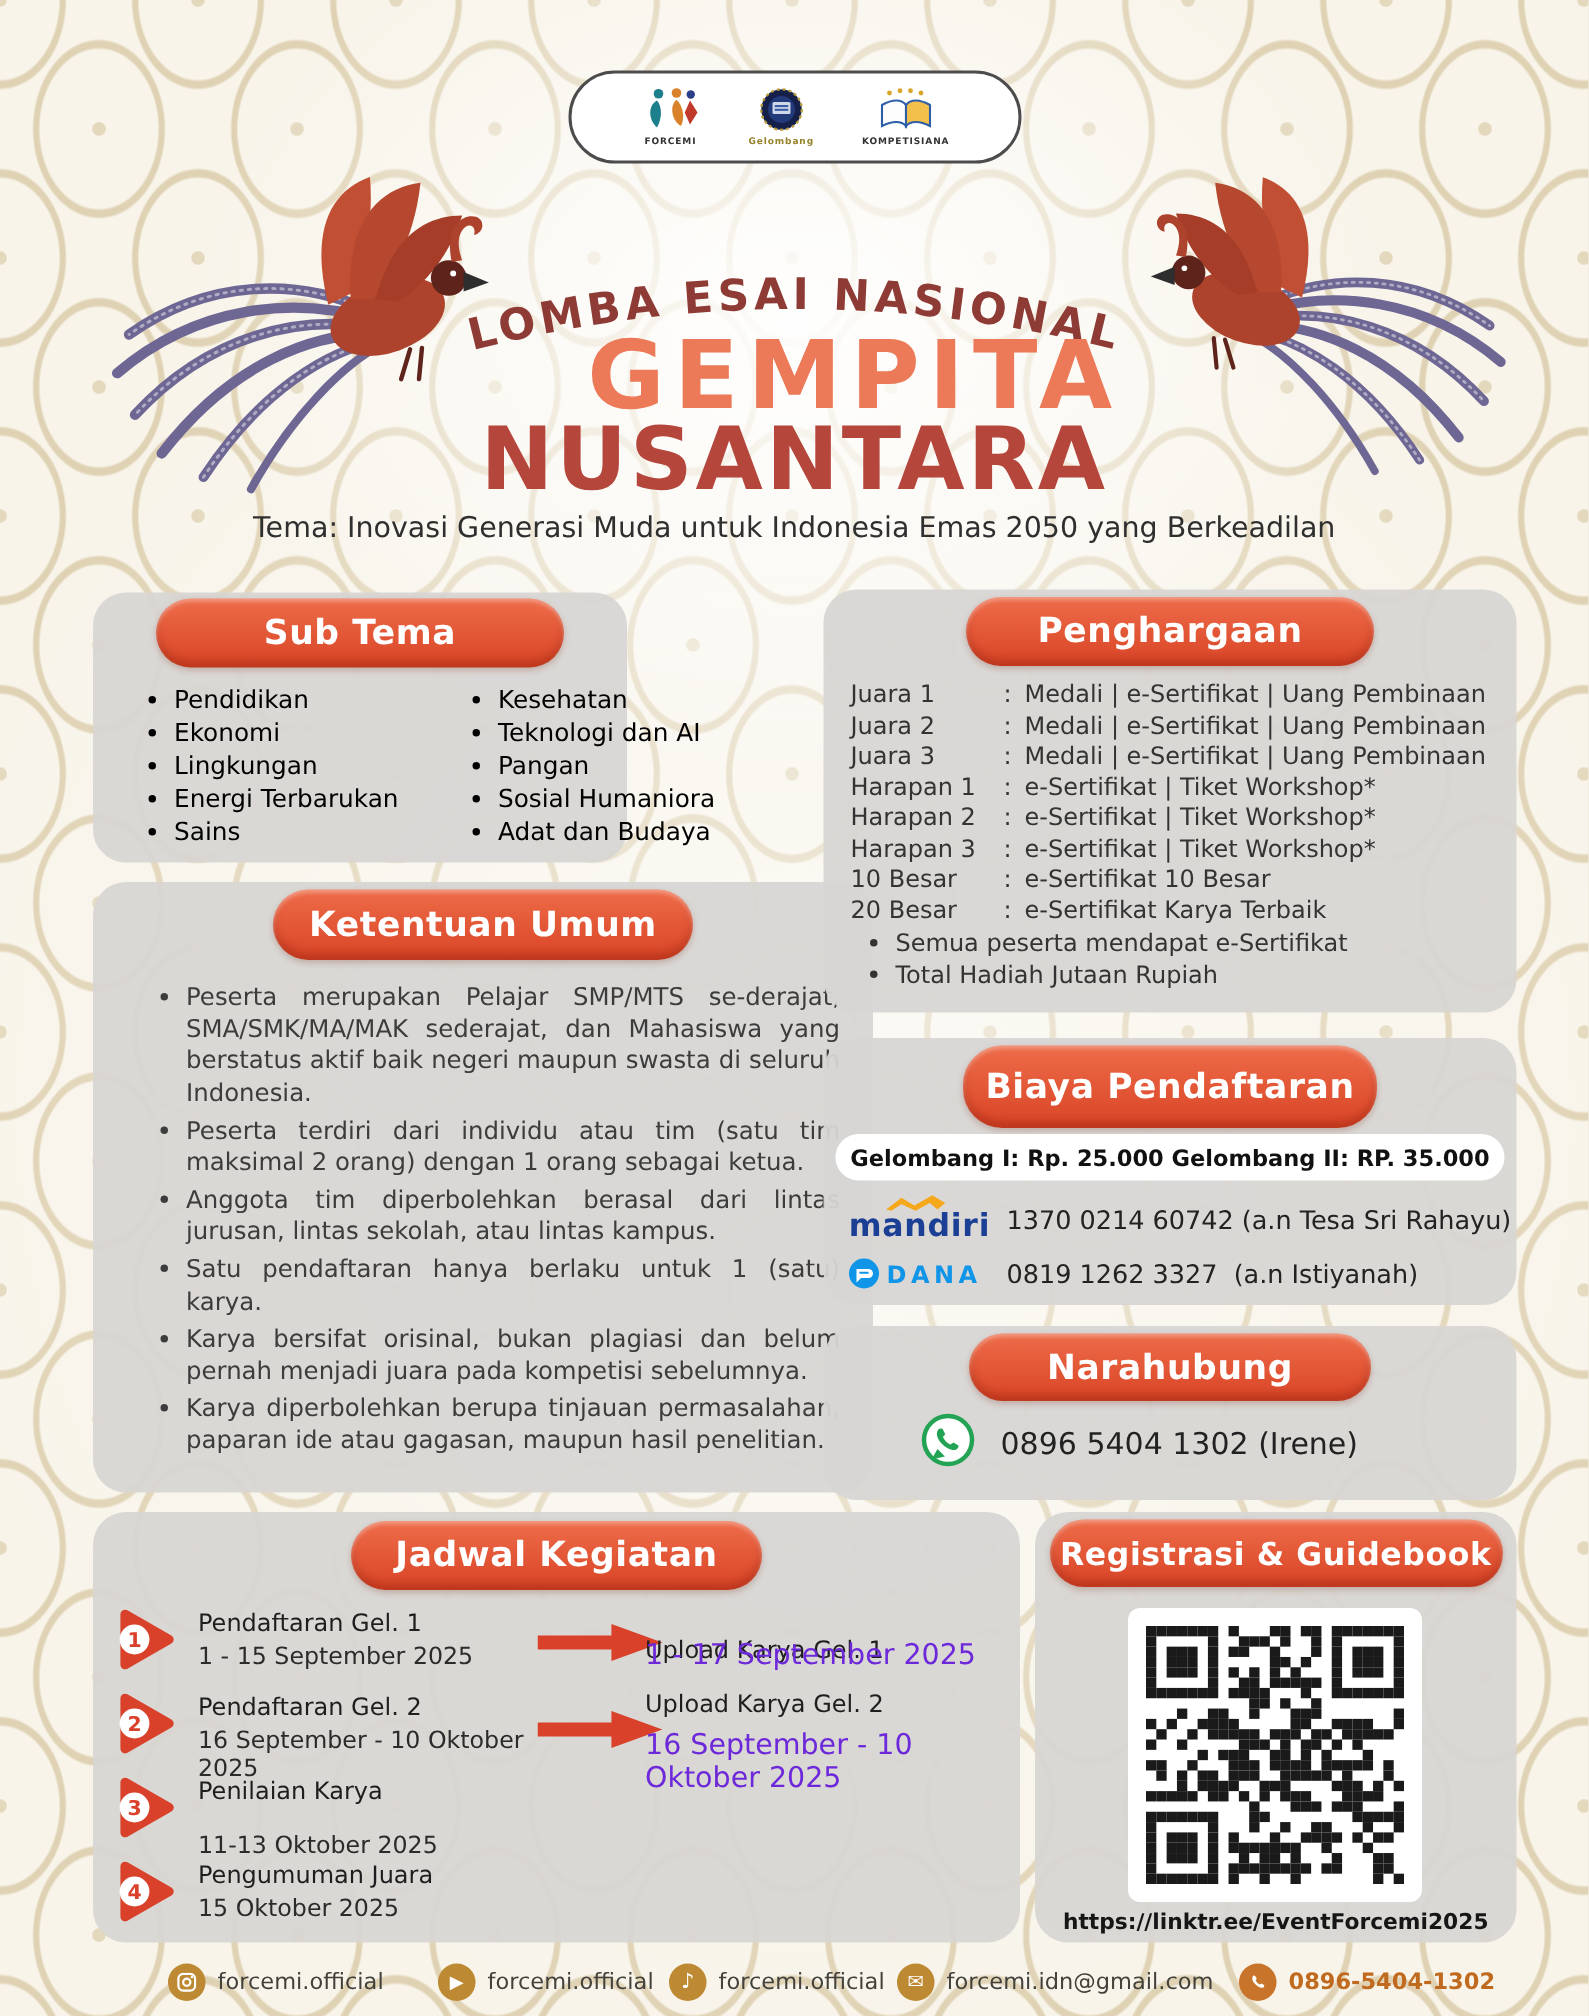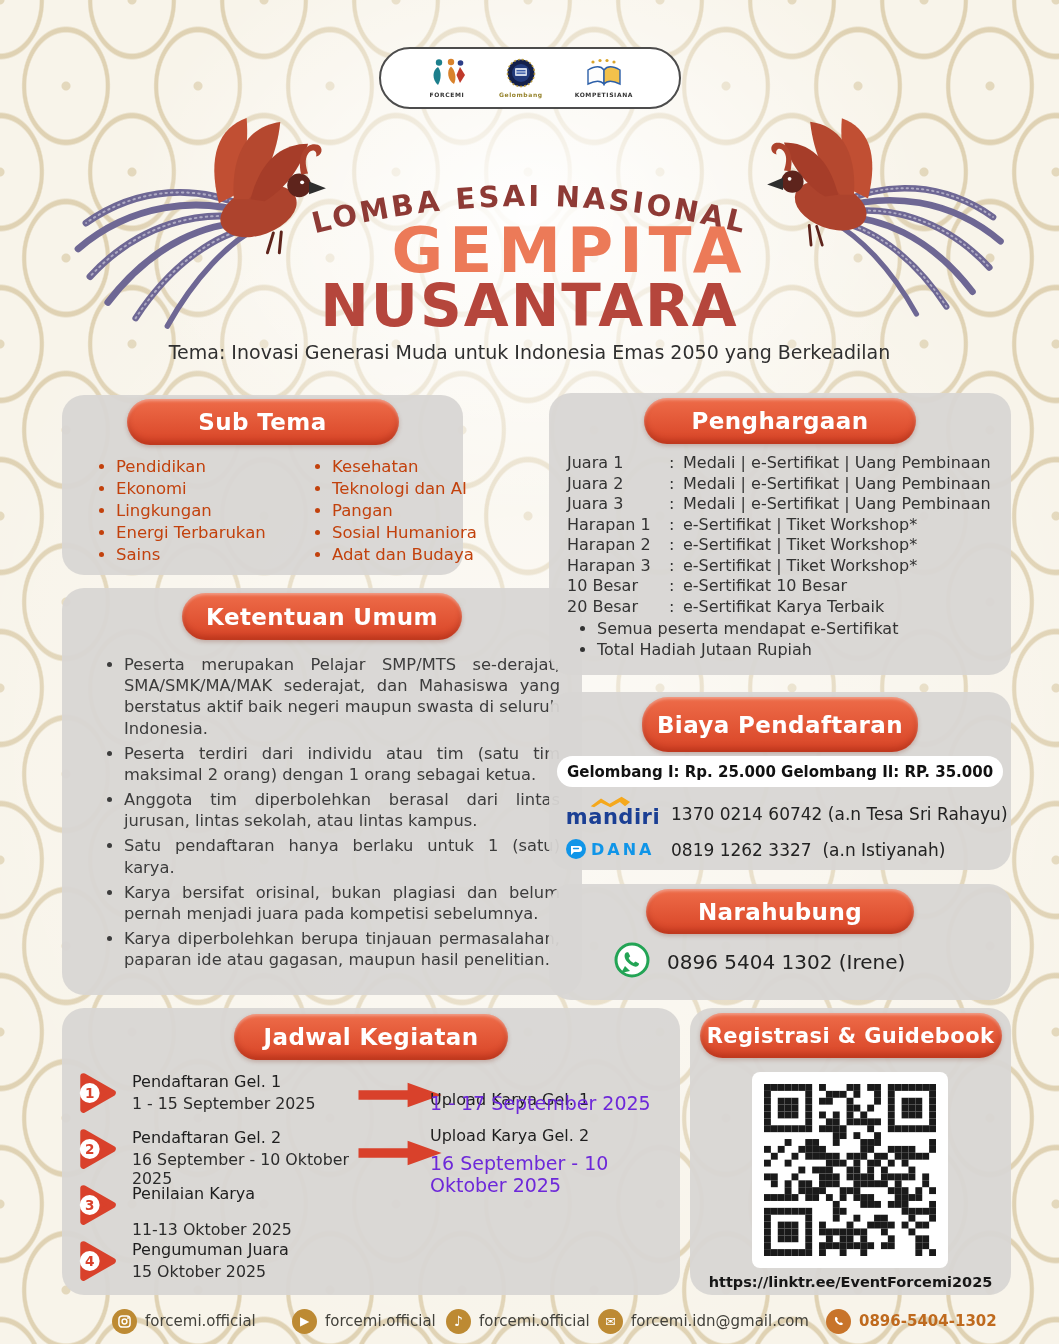--- a/index.html
+++ b/index.html
@@ -36,21 +36,21 @@
   
   .card{position:absolute;background:rgba(216,214,211,.94);border-radius:22px;}
   
   .kicker-svg{position:absolute;left:50%;transform:translateX(-50%);top:176px;}
   .big-title{position:absolute;width:100%;text-align:center;font-weight:bold;line-height:1;}
   .gempita{top:219px;font-size:63px;letter-spacing:6px;color:#ec7a58;margin-left:40px;}
   .nusantara{top:277px;font-size:58px;letter-spacing:2px;color:#b5463c;}
   .theme-line{position:absolute;top:341px;width:100%;text-align:center;font-size:19px;color:#2f2f2f;}
   
   .bullet-list{margin:0;padding-left:20px;}
-  .bullet-list li{font-size:16.5px;margin-bottom:3px;color:#c2410c;}
+  .bullet-list li{font-size:16.5px;margin-bottom:3px;color:#000000;}
   .ketentuan-list{position:absolute;top:66px;left:44px;right:22px;margin:0;padding-left:18px;}
   .ketentuan-list li{font-size:16.3px;line-height:1.3;text-align:justify;margin-bottom:4px;color:#3c3c3c;}
   
   .award-rows{position:absolute;top:60px;left:18px;right:8px;}
   .award-row{display:flex;font-size:16px;line-height:20.5px;color:#333;}
   .award-row .a-label{width:102px;flex:none;}
   .award-row .a-colon{width:14px;flex:none;}
   .award-row .a-value{flex:1;}
   .award-bullets{position:absolute;top:226px;left:30px;right:10px;margin:0;padding-left:18px;}
   .award-bullets li{font-size:16px;margin-bottom:2px;color:#333;}
@@ -185,21 +185,21 @@
         <path id="arcpath" d="M18,58 Q235,2 452,58"></path>
       </defs>
     <text font-family="DejaVu Sans, sans-serif" font-size="29" font-weight="bold" fill="#8e3a35" letter-spacing="3">
       <textPath href="#arcpath" startOffset="50%" text-anchor="middle">LOMBA ESAI NASIONAL</textPath>
     </text>
   </svg>
   <div class="big-title gempita">GEMPITA</div>
   <div class="big-title nusantara">NUSANTARA</div>
   <div class="theme-line">Tema: Inovasi Generasi Muda untuk  Indonesia Emas 2050  yang Berkeadilan</div>
 
-  <div class="card" style="left:62px;top:395px;width:401px;height:180px;">
+  <div class="card" style="left:62px;top:395px;width:356px;height:180px;">
     <div class="pill" style="top:4px;width:272px;height:46px;">Sub Tema</div>
     <ul class="bullet-list" style="position:absolute;top:62px;left:34px;width:200px;">
       <li>Pendidikan</li>
       <li>Ekonomi</li>
       <li>Lingkungan</li>
       <li>Energi Terbarukan</li>
       <li>Sains</li>
     </ul>
     <ul class="bullet-list" style="position:absolute;top:62px;left:250px;width:195px;">
       <li>Kesehatan</li>

